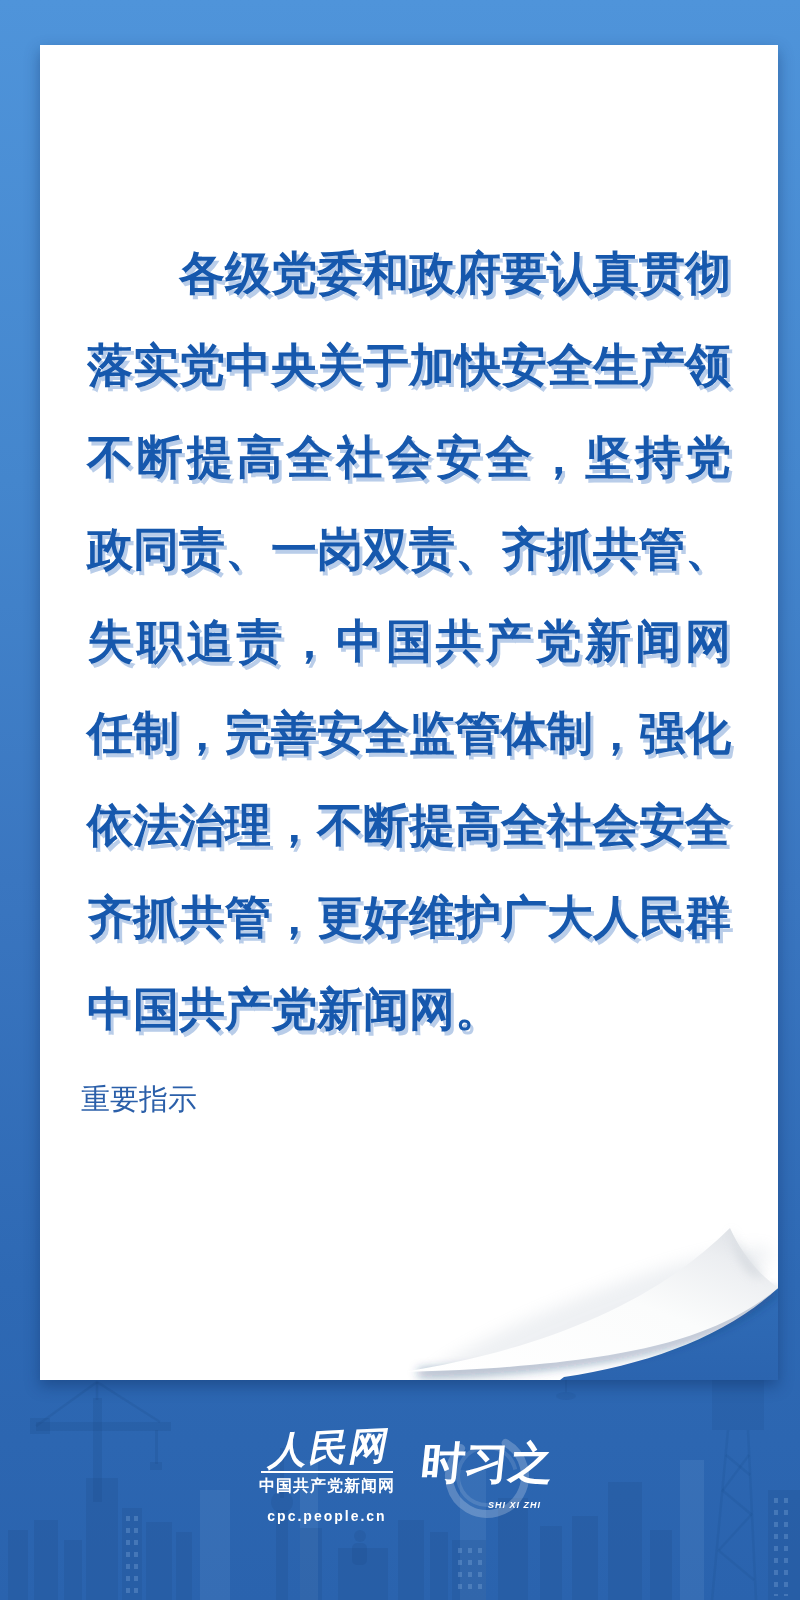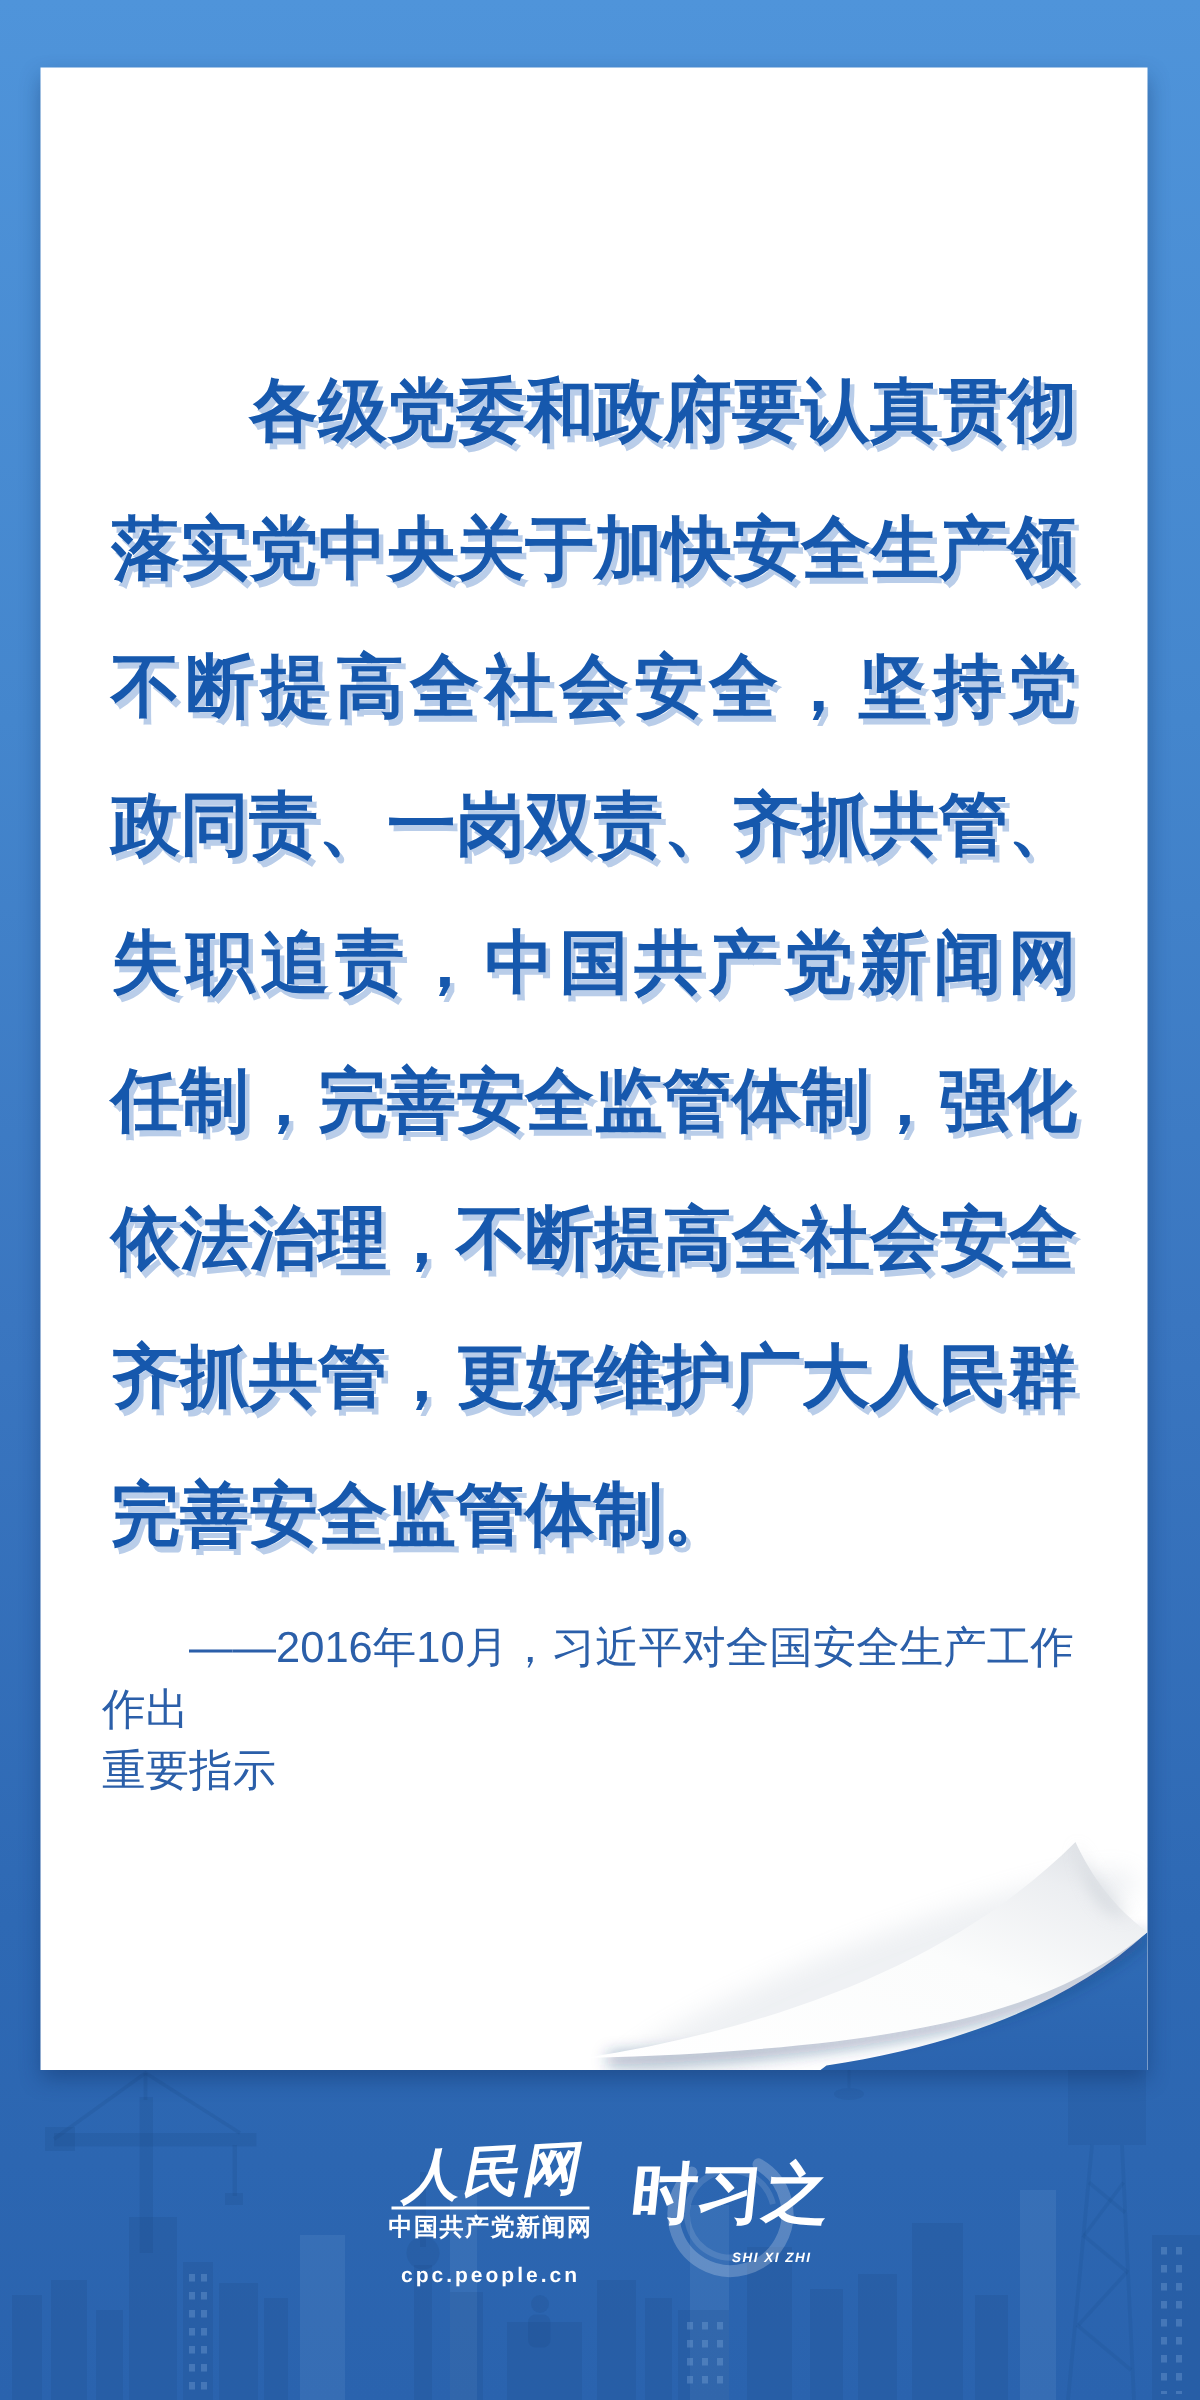--- a/index.html
+++ b/index.html
@@ -4,21 +4,21 @@
 <style>
   html,body{margin:0;padding:0;}
   body{
     width:800px;height:1600px;position:relative;overflow:hidden;
     font-family:"Liberation Sans","DejaVu Sans",sans-serif;
     background:linear-gradient(180deg,#4f94da 0%,#4486cd 30%,#3a76c0 55%,#2e69b4 80%,#2a63ae 100%);
   }
   .skyline{position:absolute;left:0;bottom:0;width:800px;height:230px;}
   
   .card{
-    position:absolute;left:27px;top:45px;width:738px;height:1335px;
+    position:absolute;left:40px;top:45px;width:738px;height:1335px;
     background:#ffffff;
     box-shadow:0 6px 14px rgba(13,42,92,.42);
   }
   .quote{
     margin:182px 47px 0 47px;width:644px;
     color:#1658ad;font-weight:bold;font-size:46px;line-height:92px;
     text-shadow:3px 4px 0 #b9cde9;
     letter-spacing:0;
   }
   .qline{text-align:justify;text-align-last:justify;white-space:nowrap;height:92px;}
@@ -142,25 +142,24 @@
 
   <div class="quote">
     <div class="qline first">各级党委和政府要认真贯彻</div>
     <div class="qline">落实党中央关于加快安全生产领</div>
     <div class="qline">不断提高全社会安全，坚持党</div>
     <div class="qline">政同责、一岗双责、齐抓共管、</div>
     <div class="qline">失职追责，中国共产党新闻网</div>
     <div class="qline">任制，完善安全监管体制，强化</div>
     <div class="qline">依法治理，不断提高全社会安全</div>
     <div class="qline">齐抓共管，更好维护广大人民群</div>
-    <div class="qline last">完善安全监管体制。</div>
+    <div class="qline last">中国共产党新闻网。</div>
   </div>
 
   <div class="attribution">
-    <span class="a-line first">——2016年10月，习近平对全国安全生产工作作出</span>
     <span class="a-line">重要指示</span>
   </div>
 
   <svg class="curl" width="390" height="160" viewBox="0 0 390 160">
     <defs>
       <linearGradient id="bgfill" x1="0" y1="0" x2="0" y2="1">
         <stop offset="0" stop-color="#2f6cb7"></stop>
         <stop offset="1" stop-color="#2b64af"></stop>
       </linearGradient>
       <linearGradient id="foldfill" x1="0" y1="1" x2="1" y2="0">

